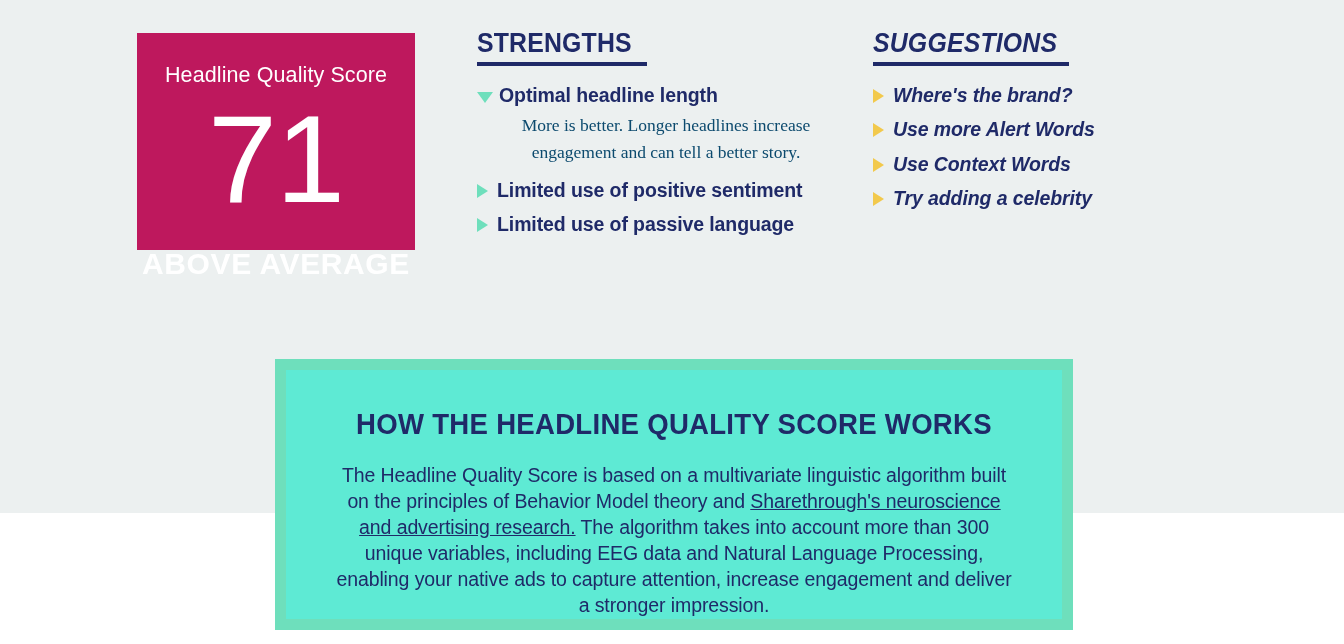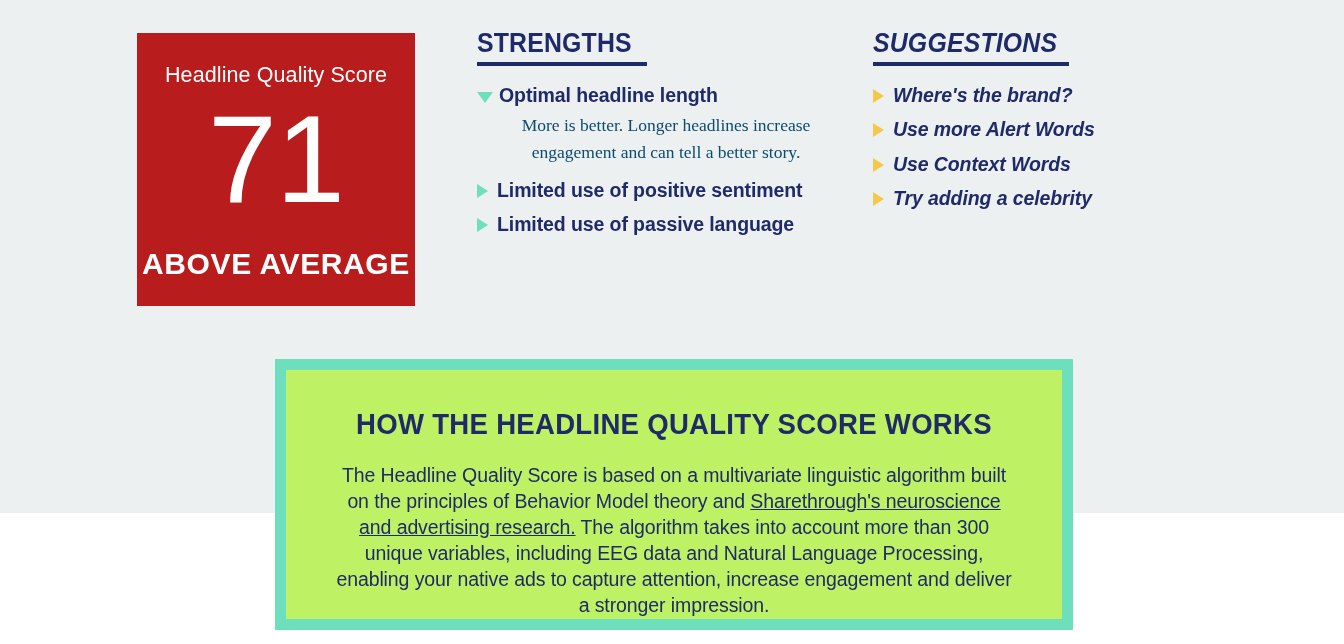--- a/index.html
+++ b/index.html
@@ -31,22 +31,22 @@
     width: 1344px;
     height: 644px;
   }
 
   
   #score-card {
     position: absolute;
     left: 137px;
     top: 33px;
     width: 278px;
-    height: 273px;
-    background: #b91c1c;
+    height: 217px;
+    background: #be185d;
     box-sizing: border-box;
     text-align: center;
     color: #ffffff;
   }
   #score-label {
     font-size: 21.5px;
     letter-spacing: .1px;
     margin-top: 30px;
     font-weight: 400;
     line-height: 1.2;
@@ -149,21 +149,21 @@
     position: absolute;
     left: 275px;
     top: 359px;
     width: 798px;
     height: 271px;
     background: #6EDFBC;
     box-sizing: border-box;
     padding: 11px;
   }
   #info-card-inner {
-    background: #bef264;
+    background: #5eead4;
     width: 100%;
     height: 100%;
     box-sizing: border-box;
     padding: 30px 46px 0 46px;
     text-align: center;
   }
   #info-title {
     font-size: 29px;
     font-weight: bold;
     color: #1F2A68;

